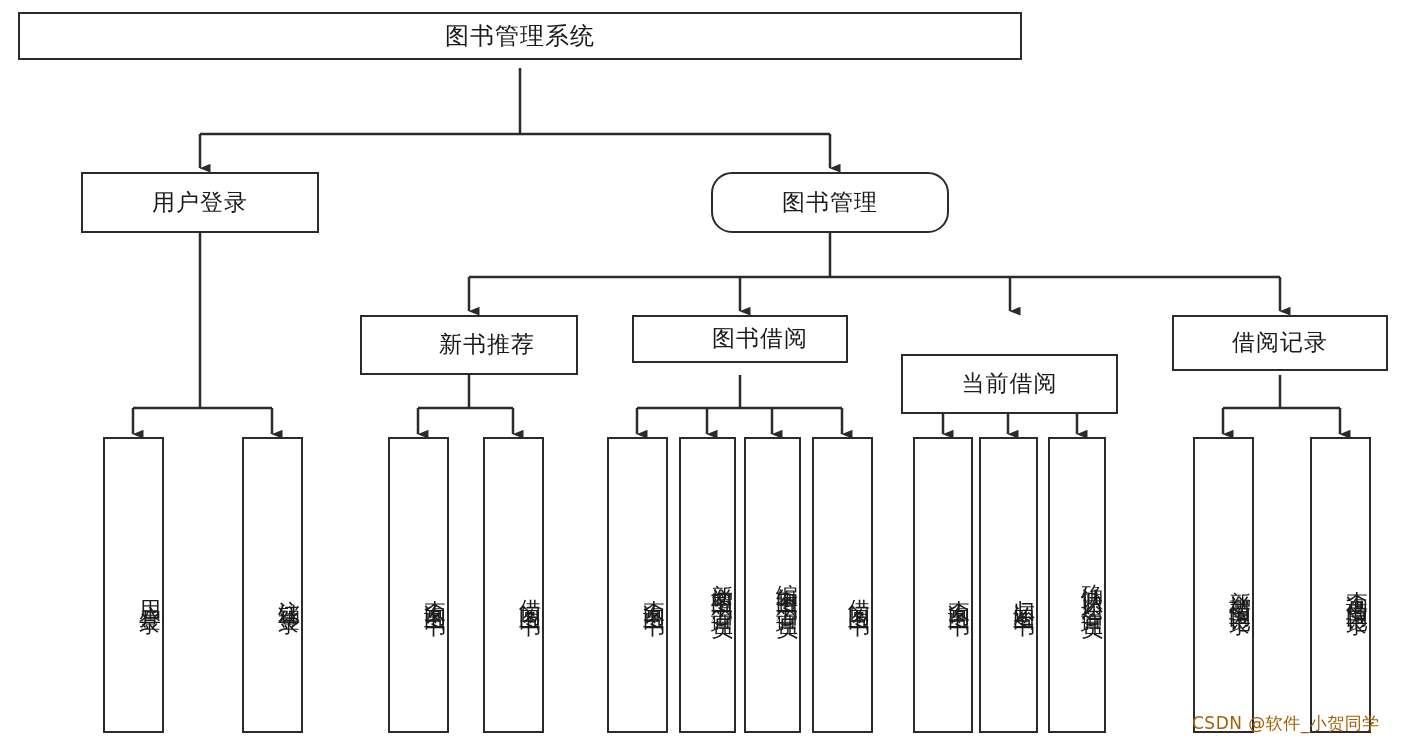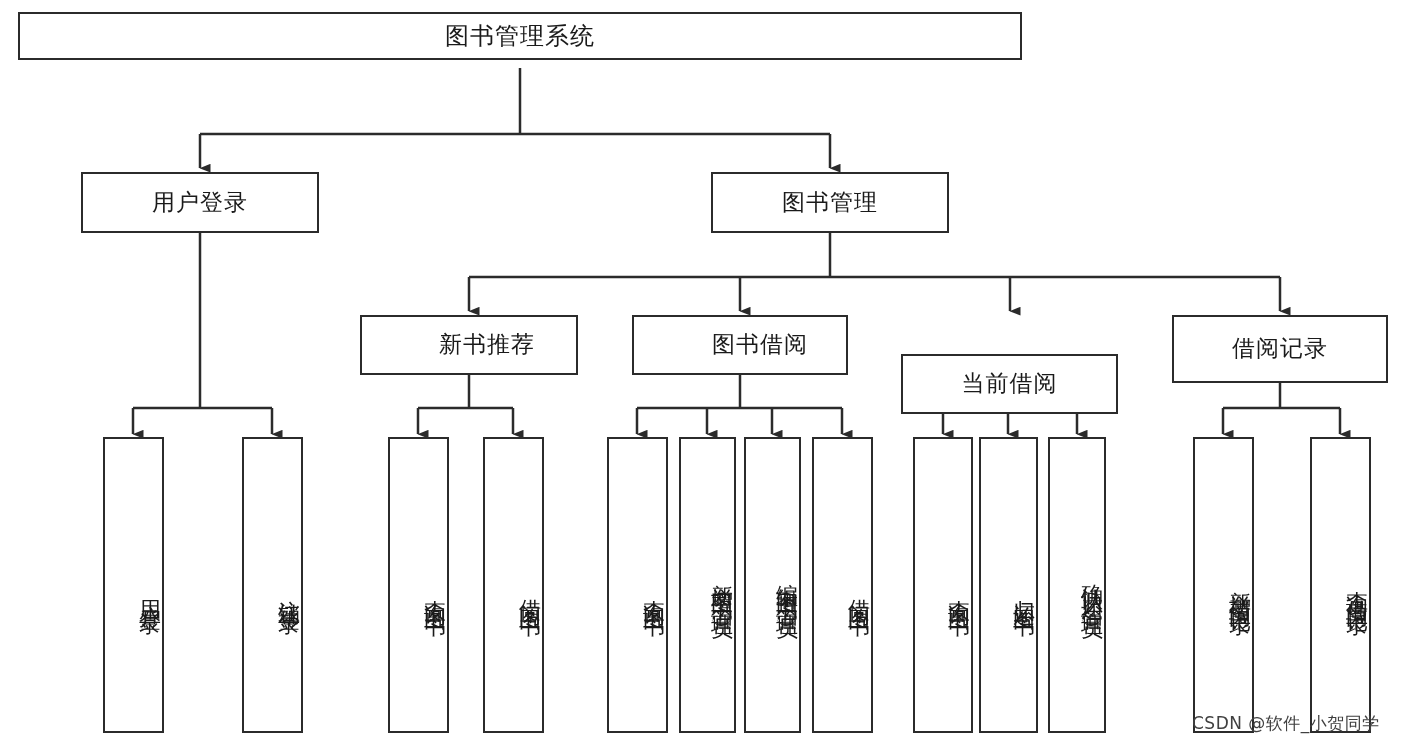--- a/index.html
+++ b/index.html
@@ -58,21 +58,21 @@
     white-space: nowrap;
   }
   .node.vert.tall {
     padding-top: 6px;
   }
   .watermark {
     position: absolute;
     left: 1192px;
     top: 712px;
     font-size: 17px;
-    color: #404040;
+    color: #a16207;
     letter-spacing: 0.5px;
     white-space: nowrap;
     pointer-events: none;
   }
 </style>
 </head>
 <body>
 
 <div id="canvas">
 
@@ -122,26 +122,26 @@
       <path d="M1280,375 L1280,408"></path>
       <path d="M1223,408 L1340,408"></path>
       <path d="M1223,408 L1223,434" marker-end="url(#arw)"></path>
       <path d="M1340,408 L1340,434" marker-end="url(#arw)"></path>
     </g>
   </svg>
 
   <div class="node horiz root" style="left:18px; top:12px; width:1004px; height:48px;">图书管理系统</div>
 
   <div class="node horiz" style="left:81px; top:172px; width:238px; height:61px;">用户登录</div>
-  <div class="node horiz" style="left:711px; top:172px; width:238px; height:61px;">图书管理</div>
+  <div class="node horiz" style="left:711px; top:172px; width:238px; height:61px;border-radius:21px;">图书管理</div>
 
   <div class="node horiz" style="left:360px; top:315px; width:218px; height:60px;padding-left:36px;">新书推荐</div>
-  <div class="node horiz" style="left:632px; top:315px; width:216px; height:60px;padding-left:40px;">图书借阅</div>
+  <div class="node horiz" style="left:632px; top:315px; width:216px; height:48px;padding-left:40px;">图书借阅</div>
   <div class="node horiz" style="left:901px; top:315px; width:217px; height:60px;margin-top:39px;">当前借阅</div>
-  <div class="node horiz" style="left:1172px; top:315px; width:216px; height:68px;">借阅记录</div>
+  <div class="node horiz" style="left:1172px; top:315px; width:216px; height:56px;">借阅记录</div>
 
   <div class="node vert" style="left:103px; top:437px; width:61px; height:296px;">
     <span class="vlabel">用户登录</span>
   </div>
   <div class="node vert" style="left:242px; top:437px; width:61px; height:296px;">
     <span class="vlabel">注销登录</span>
   </div>
 
   <div class="node vert" style="left:388px; top:437px; width:61px; height:296px;">
     <span class="vlabel">查询图书</span>

